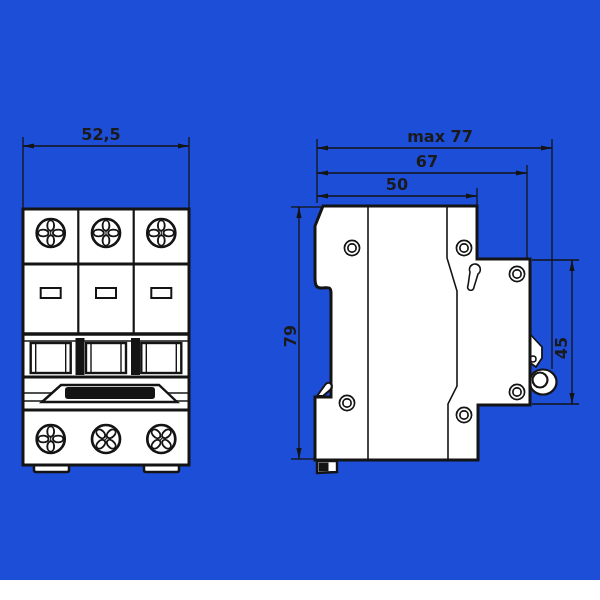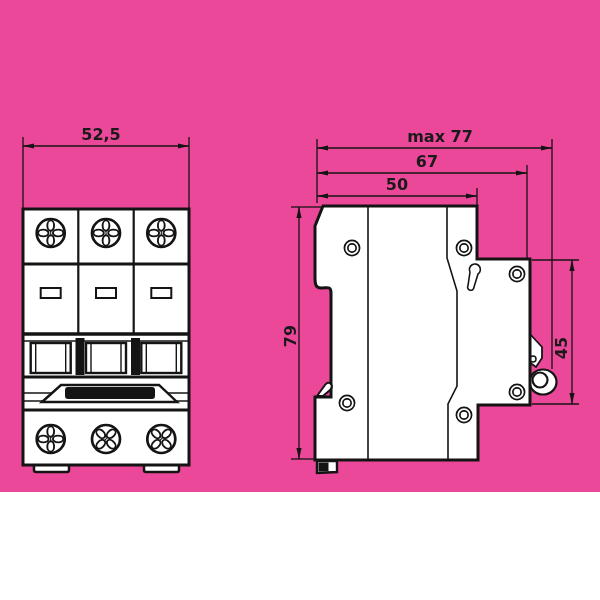--- a/index.html
+++ b/index.html
@@ -1,16 +1,16 @@
 <!DOCTYPE html>
 <html><head>
 <meta charset="utf-8">
 <style>
   html,body{margin:0;padding:0;background:#fff;}
-  .canvas{position:relative;width:600px;height:492px;background:#ec4899;overflow:hidden;
+  .canvas{position:relative;width:600px;height:580px;background:#1d4ed8;overflow:hidden;
           font-family:"DejaVu Sans","Liberation Sans",sans-serif;}
   svg{display:block}
   svg text{font-family:"DejaVu Sans","Liberation Sans",sans-serif;font-weight:700;
            font-size:16px;fill:#1a1a1a;}
 </style>
 </head>
 <body>
 
 <div class="canvas">
 <svg width="600" height="600" viewBox="0 0 600 600">

